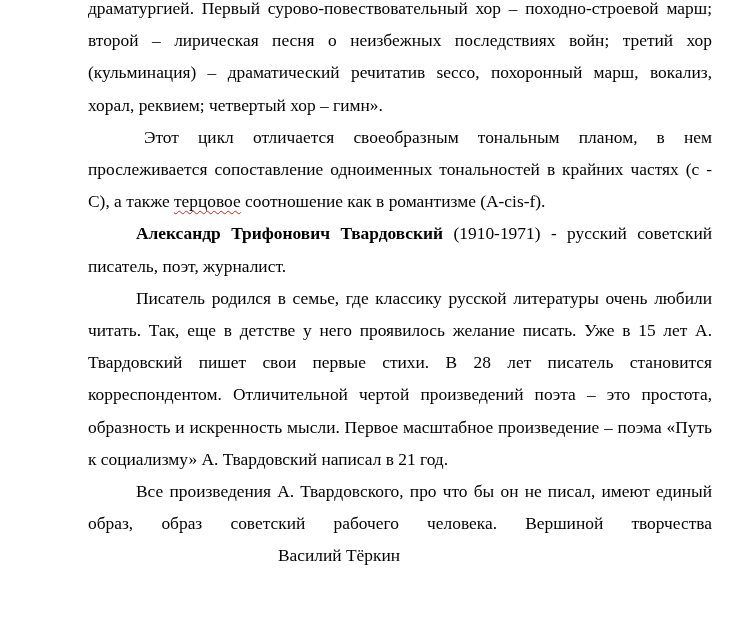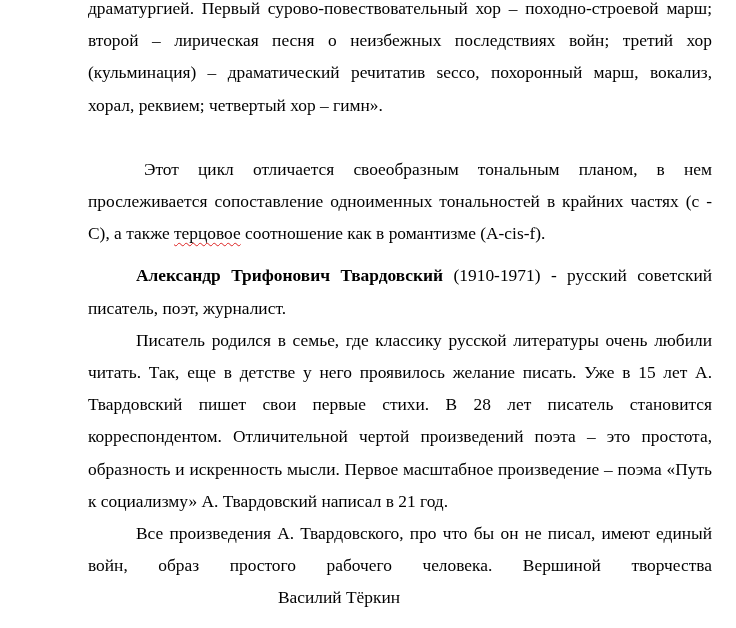--- a/index.html
+++ b/index.html
@@ -5,34 +5,34 @@
   html, body { margin: 0; padding: 0; background: #ffffff; }
   body { width: 736px; height: 628px; overflow: hidden; position: relative; }
   .page {
     position: absolute; left: 88px; top: -8px; width: 624px;
     font-family: "Liberation Serif", "DejaVu Serif", serif;
     font-size: 17.4px; color: #000;
     line-height: 32.2px;
   }
   .p { margin: 0; text-align: justify; text-align-last: left; }
   .indent { text-indent: 48px; }
-  .indent-small { text-indent: 56px; margin-top: 32px; }
-  .gap { margin-top: 10px; }
+  .indent-small { text-indent: 56px; }
+  .gap { }
   .bold { font-weight: bold; }
   .spell { text-decoration: underline wavy #d22; text-decoration-thickness: 1px; text-underline-offset: 3px; }
 </style>
 </head>
 <body>
 
 <div class="page">
 
   <p class="p">драматургией. Первый сурово-повествовательный хор – походно-строевой марш; второй – лирическая песня о неизбежных последствиях войн; третий хор (кульминация) – драматический речитатив secco, похоронный марш, вокализ, хорал, реквием; четвертый хор – гимн».</p>
 
   <p class="p indent-small"><span>Этот цикл отличается своеобразным тональным планом, в нем прослеживается сопоставление одноименных тональностей в крайних частях (c - C), а также </span><span class="spell">терцовое</span><span> соотношение как в романтизме (A-cis-f).</span></p>
 
   <p class="p indent gap"><span class="bold">Александр Трифонович Твардовский</span><span> (1910-1971) - русский советский писатель, поэт, журналист.</span></p>
 
   <p class="p indent">Писатель родился в семье, где классику русской литературы очень любили читать.  Так, еще в детстве у него проявилось желание писать. Уже в 15 лет А. Твардовский пишет свои первые стихи. В 28 лет писатель становится корреспондентом. Отличительной чертой произведений поэта – это простота, образность и искренность мысли. Первое масштабное произведение – поэма «Путь к социализму» А. Твардовский написал в 21 год.</p>
 
 
-  <p class="p indent"><span>Все произведения А. Твардовского, про что бы он не писал, имеют единый войн, образ простого рабочего человека. Вершиной творчества</span> <span style="display:inline-block; width:190px;"></span><span>Василий Тёркин</span></p>
+  <p class="p indent"><span>Все произведения А. Твардовского, про что бы он не писал, имеют единый образ, образ советский рабочего человека. Вершиной творчества</span> <span style="display:inline-block; width:190px;"></span><span>Василий Тёркин</span></p>
 
 </div>
 
 </body></html>

